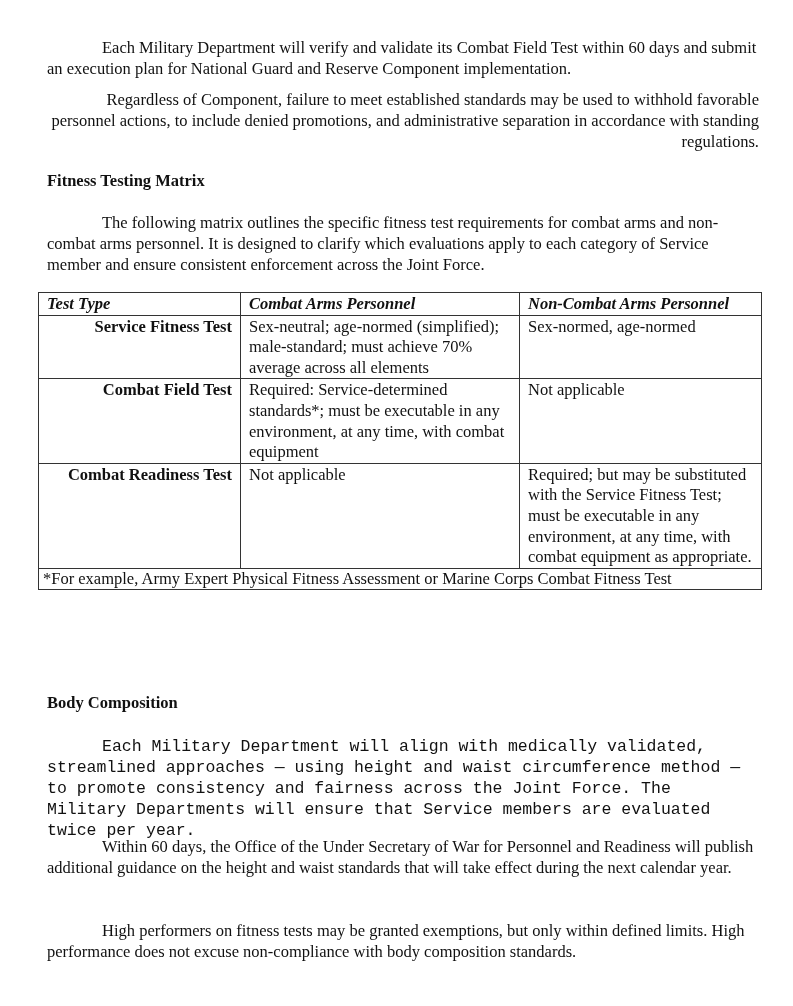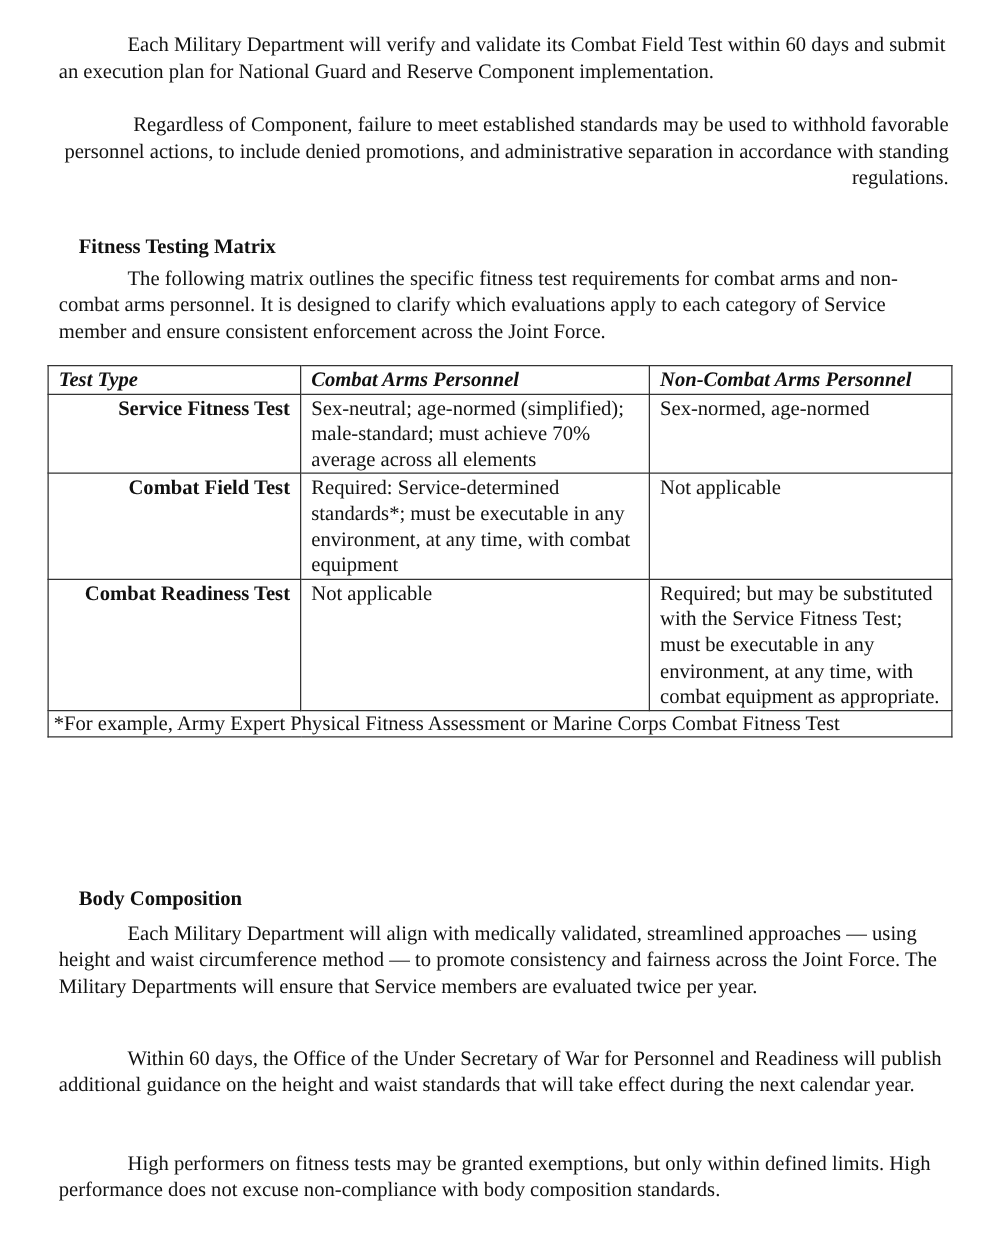--- a/index.html
+++ b/index.html
@@ -3,41 +3,41 @@
 <meta charset="utf-8">
 <style>
   html, body { margin: 0; padding: 0; background: #ffffff; }
   body {
     width: 793px; height: 1006px; position: relative; overflow: hidden;
     font-family: "Liberation Serif", "DejaVu Serif", serif;
     color: #111111; font-size: 16.5px; line-height: 21px;
   }
   .para { position: absolute; left: 47px; width: 712px; margin: 0; }
   .para .indent { display: inline-block; width: 55px; }
-  .heading { position: absolute; left: 47px; margin: 16px; font-weight: bold; font-size: 16.5px; }
+  .heading { position: absolute; left: 47px; margin: 0; font-weight: bold; font-size: 16.5px; }
   table.matrix {
     position: absolute; left: 38px; top: 292px; width: 723px;
     border-collapse: collapse; table-layout: fixed;
     font-size: 16.5px; line-height: 20.6px; padding-left: 48px;
   }
   table.matrix td, table.matrix th {
     border: 1.3px solid #333333; vertical-align: top; text-align: left;
     padding: 1px 8px 0 8px;
   }
   table.matrix th { font-style: italic; font-weight: bold; }
   table.matrix td.rowhead { font-weight: bold; text-align: right; }
   table.matrix td.footnote { padding: 0 4px; white-space: nowrap; }
   col.c1 { width: 202px; }
   col.c2 { width: 279px; }
   col.c3 { width: 242px; }
 </style>
 </head>
 <body>
 
-<p class="para" style="top:25px;"><span class="indent"></span><span>Each Military Department will verify and validate its Combat Field Test within 60 days and submit an execution plan for National Guard and Reserve Component implementation.</span></p>
+<p class="para" style="top:37px;"><span class="indent"></span><span>Each Military Department will verify and validate its Combat Field Test within 60 days and submit an execution plan for National Guard and Reserve Component implementation.</span></p>
 
 <p class="para" style="top:89px;text-align:right;"><span class="indent"></span><span>Regardless of Component, failure to meet established standards may be used to withhold favorable personnel actions, to include denied promotions, and administrative separation in accordance with standing regulations.</span></p>
 
 <h3 class="heading" style="top:170px;">Fitness Testing Matrix</h3>
 
 <p class="para" style="top:212px;"><span class="indent"></span><span>The following matrix outlines the specific fitness test requirements for combat arms and non-combat arms personnel.  It is designed to clarify which evaluations apply to each category of Service member and ensure consistent enforcement across the Joint Force.</span></p>
 
 <table class="matrix">
   <colgroup>
       <col class="c1">
@@ -66,17 +66,17 @@
     <td>Required; but may be substituted with the Service Fitness Test; must be executable in any environment, at any time, with combat equipment as appropriate.</td>
   </tr>
   <tr>
     <td class="footnote" colspan="3">*For example, Army Expert Physical Fitness Assessment or Marine Corps Combat Fitness Test</td>
   </tr>
 </tbody>
   </table>
 
 <h3 class="heading" style="top:692px;">Body Composition</h3>
 
-<p class="para" style="top:736px;"><span class="indent"></span><span>Each Military Department will align with medically validated, streamlined approaches — using height and waist circumference method — to promote consistency and fairness across the Joint Force.  The Military Departments will ensure that Service members are evaluated twice per year.</span></p>
+<p class="para" style="top:736px;font-family:Liberation Mono, monospace;"><span class="indent"></span><span>Each Military Department will align with medically validated, streamlined approaches — using height and waist circumference method — to promote consistency and fairness across the Joint Force.  The Military Departments will ensure that Service members are evaluated twice per year.</span></p>
 
 <p class="para" style="top:836px;"><span class="indent"></span><span>Within 60 days, the Office of the Under Secretary of War for Personnel and Readiness will publish additional guidance on the height and waist standards that will take effect during the next calendar year.</span></p>
 
 <p class="para" style="top:920px;"><span class="indent"></span><span>High performers on fitness tests may be granted exemptions, but only within defined limits.  High performance does not excuse non-compliance with body composition standards.</span></p>
 
 </body></html>

